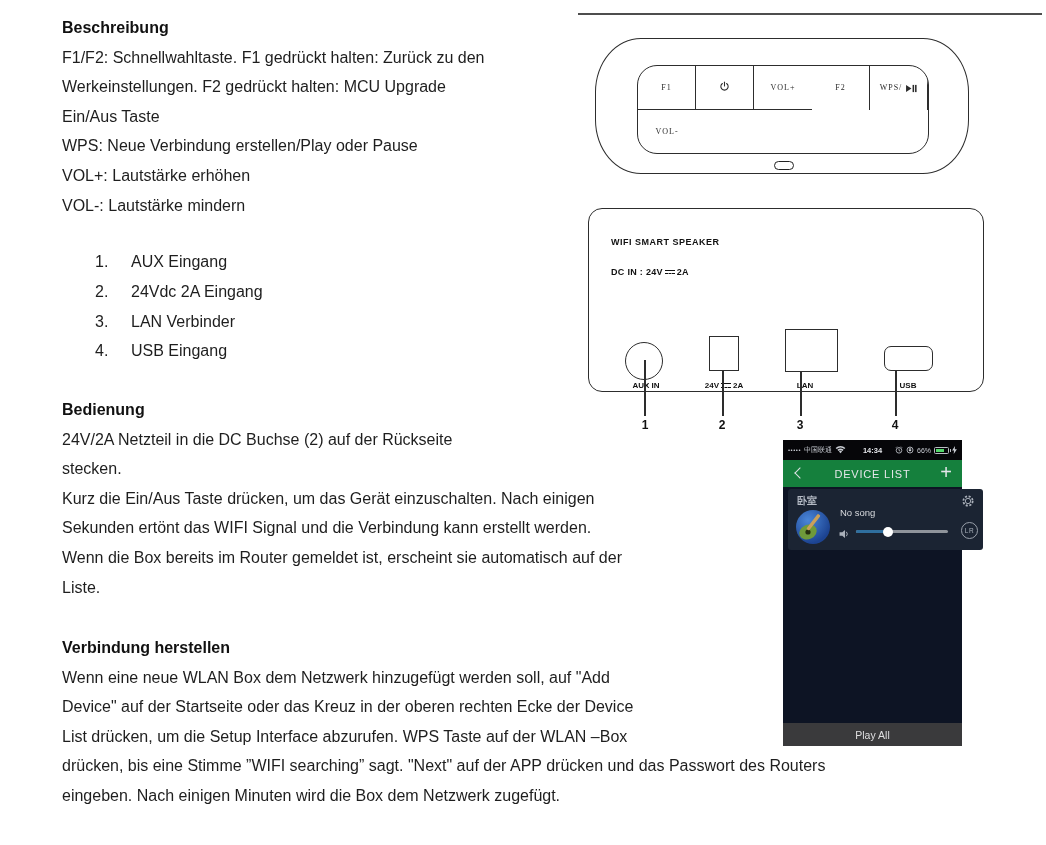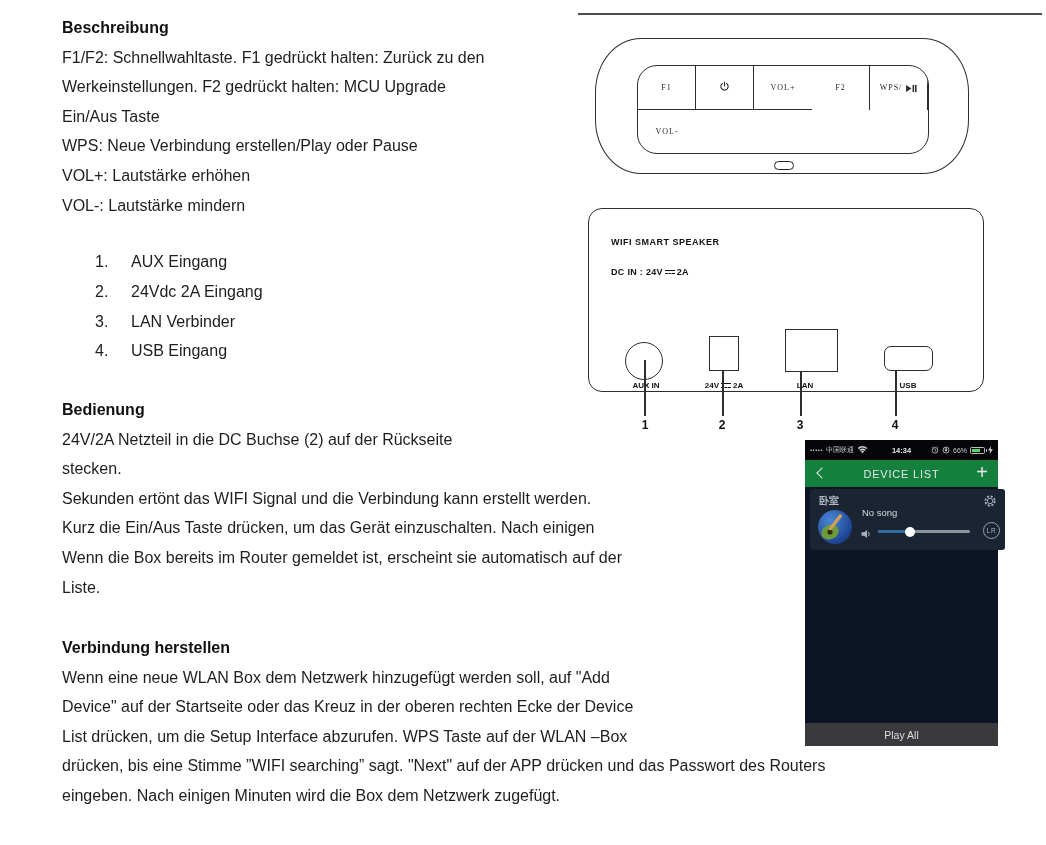--- a/index.html
+++ b/index.html
@@ -55,21 +55,21 @@
   .pl-aux { left:25px; }  .pl-dc { left:103px; }  .pl-lan { left:184px; }  .pl-usb { left:287px; }
   .leader { position:absolute; width:1.5px; background:#2d2d2d; }
   .ld1 { left:56px;  top:152px; height:56px; }
   .ld2 { left:134px; top:163px; height:45px; }
   .ld3 { left:212px; top:164px; height:44px; }
   .ld4 { left:307px; top:163px; height:45px; }
   .fig-num { position:absolute; top:210px; font-size:12px; font-weight:700; transform:translateX(-50%); color:#111; }
   .fn1 { left:57px; } .fn2 { left:134px; } .fn3 { left:212px; } .fn4 { left:307px; }
 
   
-  .phone { position:absolute; left:805px; top:440px; width:193px; height:306px; margin:0; background:#0d1424; }
+  .phone { position:absolute; left:783px; top:440px; width:179px; height:306px; margin:0; background:#0d1424; }
   .status-bar {
     position:absolute; left:0; top:0; right:0; height:20px; background:#060609;
     display:flex; align-items:center; padding:0 5px; gap:3px; color:#c9cdd3; font-size:7px;
   }
   .sb-dots { font-size:6px; letter-spacing:.5px; }
   .sb-carrier { font-size:7px; }
   .sb-time { position:absolute; left:50%; transform:translateX(-50%); font-size:7.5px; font-weight:700; color:#e3e5e9; }
   .sb-right { margin-left:auto; display:flex; align-items:center; gap:3px; }
   .battery { position:relative; width:15px; height:7px; border:1px solid #b9bdc3; border-radius:1.5px; }
   .battery-fill { position:absolute; left:1px; top:1px; bottom:1px; width:62%; background:#53d86a; }
@@ -133,22 +133,22 @@
       <span class="pn">4.</span>
       <span>USB Eingang</span>
     </li>
   </ol>
 
   <section class="block" id="blk-bedienung">
     <h2 class="h">Bedienung</h2>
     <div>
         <div class="tl">24V/2A Netzteil in die DC Buchse (2) auf der Rückseite</div>
         <div class="tl">stecken.</div>
+        <div class="tl">Kurz die Ein/Aus Taste drücken, um das Gerät einzuschalten. Nach einigen</div>
         <div class="tl">Sekunden ertönt das WIFI Signal und die Verbindung kann erstellt werden.</div>
-        <div class="tl">Kurz die Ein/Aus Taste drücken, um das Gerät einzuschalten. Nach einigen</div>
         <div class="tl">Wenn die Box bereits im Router gemeldet ist, erscheint sie automatisch auf der</div>
         <div class="tl">Liste.</div>
       </div>
   </section>
 
   <section class="block" id="blk-verbindung">
     <h2 class="h">Verbindung herstellen</h2>
     <div>
         <div class="tl">Wenn eine neue WLAN Box dem Netzwerk hinzugefügt werden soll, auf "Add</div>
         <div class="tl">Device" auf der Startseite oder das Kreuz in der oberen rechten Ecke der Device</div>

